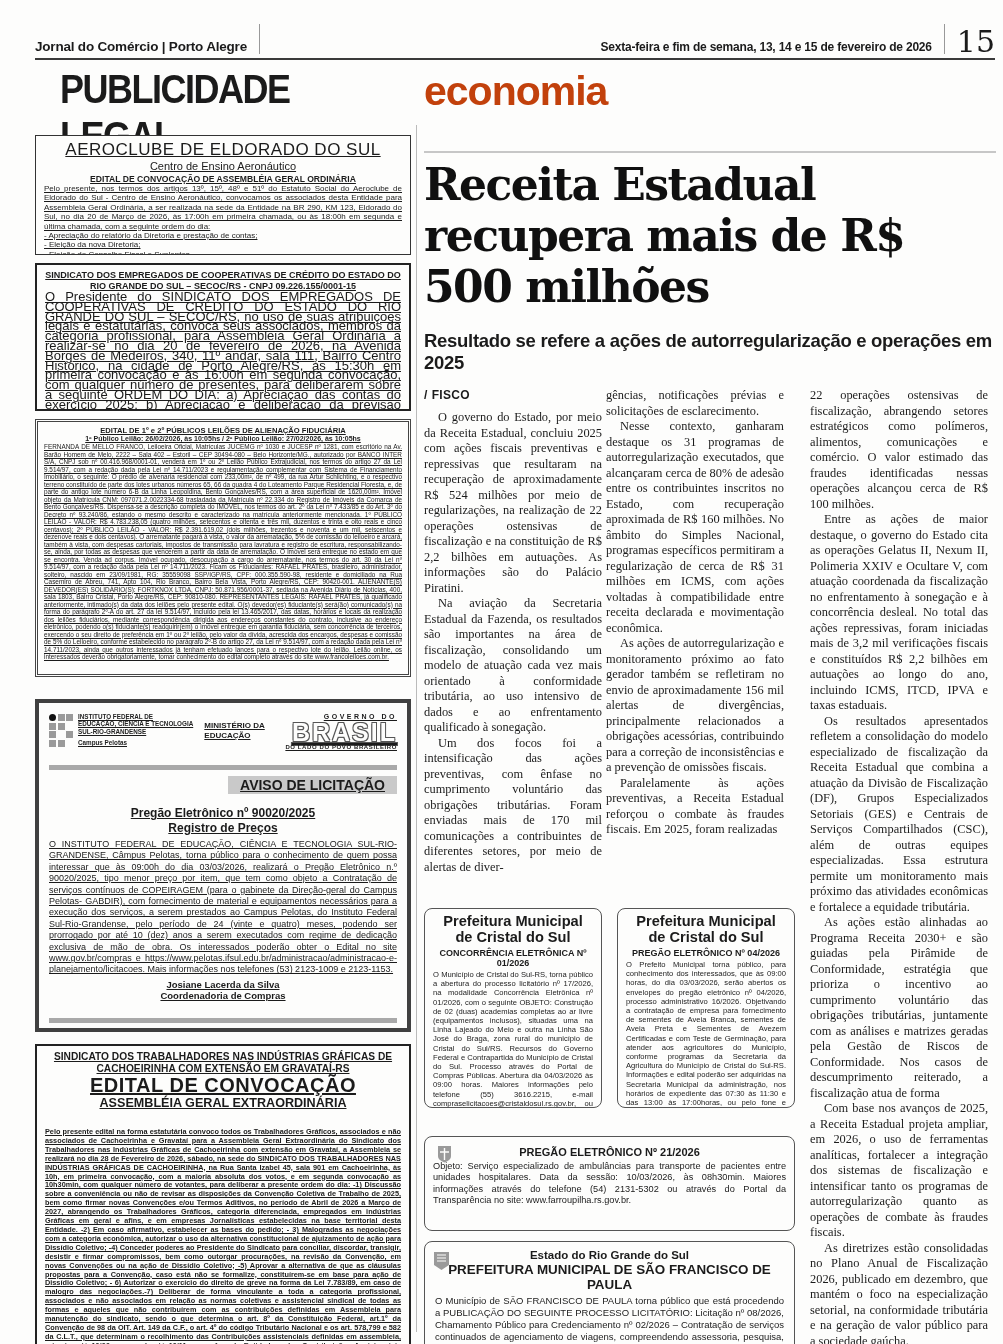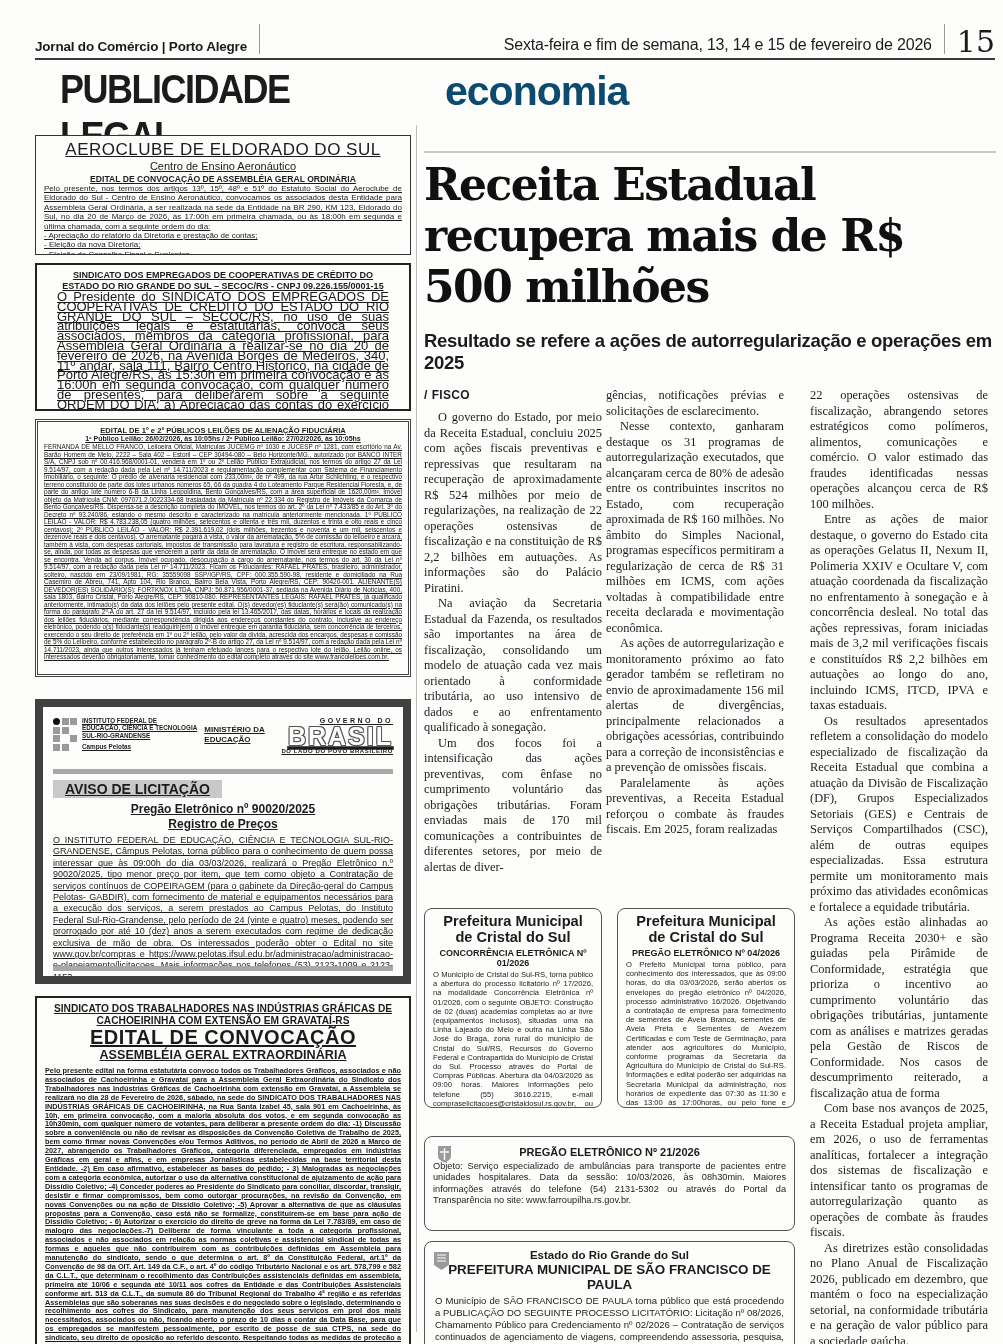--- a/index.html
+++ b/index.html
@@ -10,84 +10,84 @@
     margin:0 auto;
   }
   
   #hdr {
     position:absolute; top:24px; left:35px; right:8px; height:36px;
     border-bottom:2px solid #3a3a3a; display:flex; align-items:flex-end; padding-bottom:4px;
   }
   .masthead { font-weight:bold; font-size:13.5px; letter-spacing:-0.2px; }
   .hdr-div { width:1px; height:30px; background:#999; margin:0 12px; }
   .hdr-spacer { flex:1; }
-  .hdr-date { font-weight:normal; font-size:16px; letter-spacing:-0.2px;margin-top:6px; }
+  .hdr-date { font-weight:bold; font-size:12px; letter-spacing:-0.2px;margin-top:6px; }
   .page-no { font-family:"DejaVu Serif", serif; font-size:30px; line-height:0.85; font-weight:400; }
   
   .legal-title {
     position:absolute; top:66px; left:60px; width:340px;
     font-size:36px; font-weight:bold; letter-spacing:-1.5px; transform:scaleY(1.12);
     transform-origin:top left; border-bottom:4px solid #111; padding-bottom:6px;
   }
   .econ-title {
-    position:absolute; top:68px; left:445px; font-size:41px; font-weight:bold;
-    letter-spacing:-1px; color:#0c4a6e;
+    position:absolute; top:68px; left:424px; font-size:41px; font-weight:bold;
+    letter-spacing:-1px; color:#c2410c;
   }
   
   #legal-col { position:absolute; top:135px; left:35px; width:376px;text-decoration:underline; }
   .ad { background:#fdfdfc; overflow:hidden; }
   .jt { text-align:justify; }
   
   .ad-aero { border:1px solid #333; height:120px; padding:4px 8px 3px; margin-bottom:8px; }
   .aero-title { font-size:17px; letter-spacing:0.5px; text-align:center; }
   .aero-sub { font-size:11px; text-align:center; margin-bottom:2px; }
   .aero-head { font-size:8.6px; font-weight:bold; text-align:center; }
   .aero-body { font-size:8px; line-height:9.4px; }
   .aero-item { font-size:8px; line-height:9.4px; }
   
-  .ad-secoc { border:2px solid #222; height:148px; padding:5px 20px; margin-bottom:8px; }
+  .ad-secoc { border:2px solid #222; height:148px; padding:5px 8px; margin-bottom:8px; }
   .secoc-title { font-size:9px; font-weight:bold; text-align:center; line-height:11px; }
   .secoc-head { font-size:13.6px; font-weight:bold; text-align:center; margin:2px 0; letter-spacing:0.2px; }
   .secoc-body { font-size:13px; line-height:9.8px; }
   .sign-c { text-align:center; font-size:8.4px; line-height:10px; }
   
   .ad-leiloes { border:3px double #444; height:258px; padding:4px 6px; margin-bottom:22px; }
   .leil-head { font-size:7.6px; font-weight:bold; text-align:center; }
   .leil-dates { font-size:7px; font-weight:bold; text-align:center; margin-bottom:1px; }
   .leil-body { font-size:6.4px; line-height:7.5px; }
   
-  .ad-ifsul { border:8px solid #404040; height:285px; padding:6px 10px 4px; margin-bottom:12px; position:relative; }
+  .ad-ifsul { border:4px solid #404040; height:333px; padding:6px 10px 4px; margin-bottom:12px; position:relative; }
   .if-logos { display:flex; align-items:flex-start; justify-content:space-between; height:50px; padding-top:4px; }
   .if-left { display:flex; gap:5px; }
   .if-grid { display:grid; grid-template-columns:repeat(3,7px); grid-auto-rows:7px; gap:1.5px; margin-top:1px; }
   .if-cell { background:#9a9a9a; }
   .if-cell.dot { background:#111; border-radius:50%; }
   .if-cell.blank { background:transparent; }
   .if-name { font-size:6.3px; font-weight:bold; line-height:7.4px; color:#222; }
   .if-campus { margin-top:4px; }
   .mec { font-size:8px; font-weight:bold; line-height:9.5px; text-align:left; width:70px; margin-top:8px; }
   .gov { text-align:right; }
   .gov-top { font-size:7px; font-weight:bold; letter-spacing:2.5px; }
   .gov-brasil {
     font-size:25px; font-weight:bold; letter-spacing:2px; line-height:24px; color:#fdfdfc;
     text-shadow:-1px -1px 0 #555, 1px -1px 0 #555, -1px 1px 0 #555, 1px 1px 0 #555;
   }
   .gov-bottom { font-size:6px; font-weight:bold; letter-spacing:0.6px; }
   .gray-bar { height:5px; background:#a9a9a9; margin:6px 0; }
-  .aviso { text-align:left; margin:3px 0 4px; }
+  .aviso { text-align:right; margin:3px 0 12px; }
   .aviso span { background:#c9c9c9; font-size:14px; font-weight:bold; padding:1px 12px; }
   .if-pregao, .if-registro { font-size:12px; font-weight:bold; text-align:center; line-height:15px; }
   .if-body { font-size:9px; line-height:11.4px; margin-top:3px; }
   .if-sign { font-size:9.5px; font-weight:bold; text-align:center; line-height:11.5px; margin-top:3px; }
   .bar-bottom { position:absolute; left:10px; right:10px; bottom:5px; height:5px; background:#a9a9a9; }
   
   .ad-graf { border:2px solid #222; height:416px; padding:5px 8px; }
   .graf-title { font-size:10.2px; font-weight:bold; text-align:center; line-height:12px; }
   .graf-head { font-size:20px; font-weight:bold; text-align:center; line-height:21px; letter-spacing:0.5px; }
-  .graf-sub { font-size:12.6px; font-weight:bold; text-align:center; line-height:14px; margin-bottom:5px; }
+  .graf-sub { font-size:12.6px; font-weight:bold; text-align:center; line-height:14px; margin-bottom:18px; }
   .graf-body { font-size:7.3px; line-height:8.9px; font-weight:bold; }
   
   .v-div { position:absolute; top:125px; bottom:12px; left:416px; width:1px; background:#bbb; }
   
   #econ { position:absolute; top:63px; left:424px; width:572px; height:1278px; }
   .econ-rule { margin-top:88px; height:2px; background:#c7c7c7; }
   .headline {
     margin-top:6px; font-family:"DejaVu Serif", serif; font-weight:bold;
     font-size:44px; line-height:51px; letter-spacing:-1.5px; color:#101010;
   }

